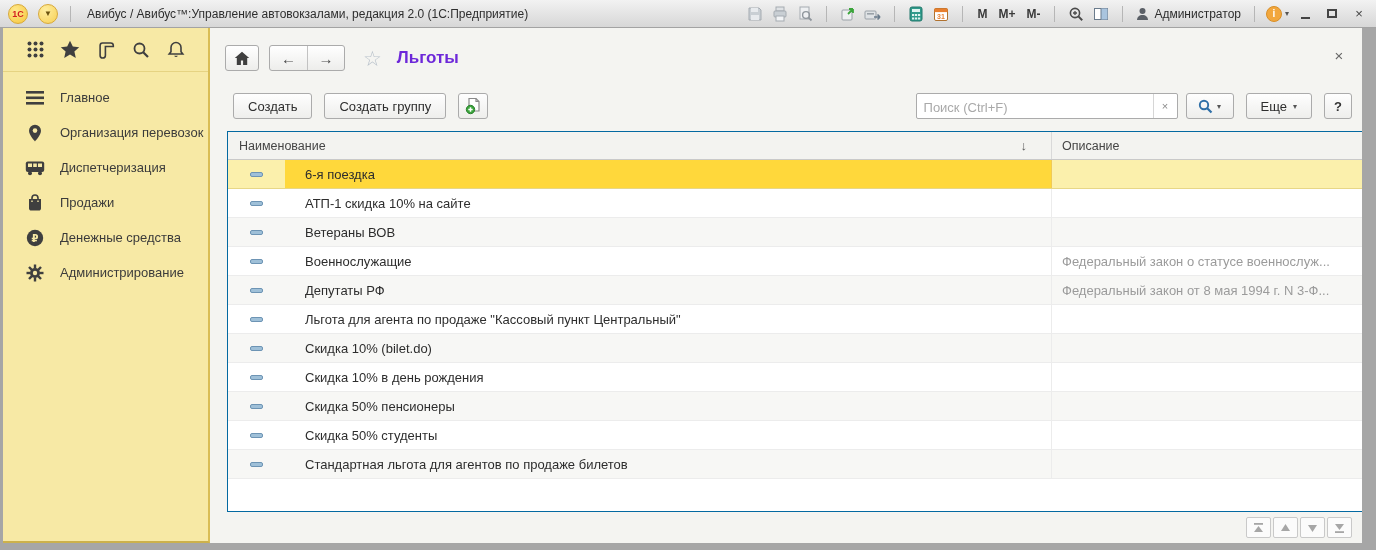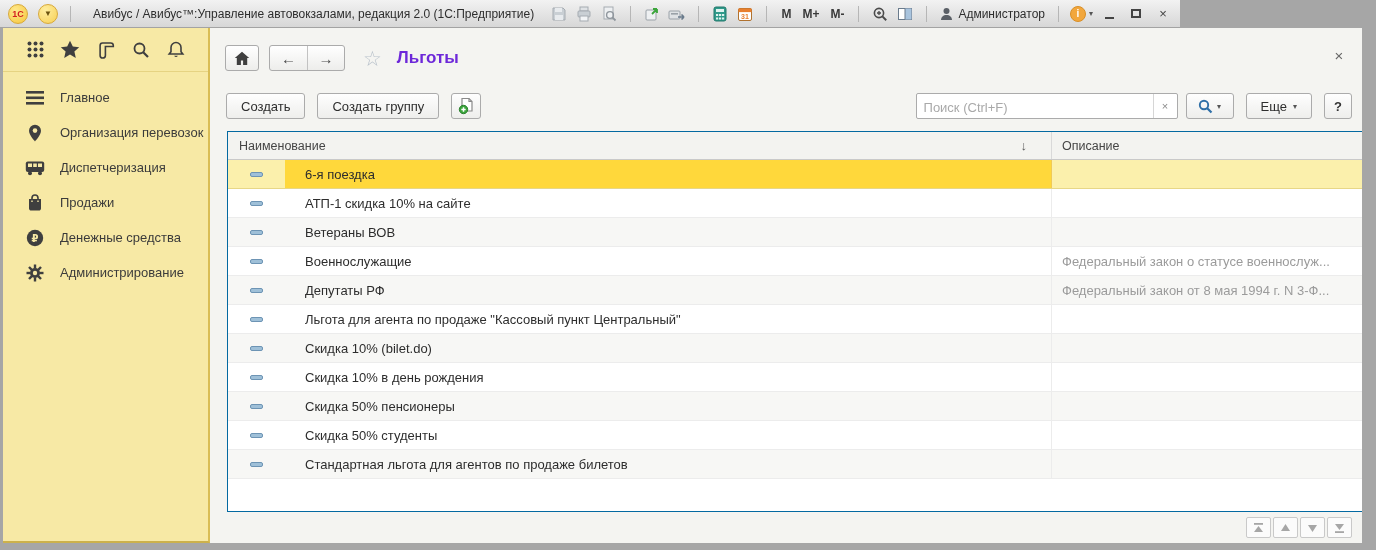--- a/index.html
+++ b/index.html
@@ -4,39 +4,39 @@
 <style>
   * { margin:0; padding:0; box-sizing:border-box; }
   html,body { width:1376px; height:550px; }
   body {
     font-family:"Liberation Sans","DejaVu Sans",sans-serif;
     background:#a6a6a6; position:relative; overflow:hidden;
     -webkit-font-smoothing:antialiased;
   }
   
   .titlebar {
-    position:absolute; top:0; left:0; width:1180px; height:28px;
+    position:absolute; top:0; left:0; width:1376px; height:28px;
     background:linear-gradient(#f2f2f2,#d7d7d7);
     border-bottom:1px solid #a3a3a3;
     display:flex; align-items:center; font-size:12px; color:#333;
   }
   .logo-1c {
     width:20px; height:20px; border-radius:50%; margin-left:8px;
     background:radial-gradient(circle at 35% 30%,#ffe98c,#f5c63c);
     border:1px solid #d8a93a; color:#d21f1f; font-weight:bold; font-size:9px;
     display:flex; align-items:center; justify-content:center;
   }
   .logo-drop {
     width:20px; height:20px; border-radius:50%; margin-left:10px;
     background:radial-gradient(circle at 35% 30%,#ffee9f,#f6cf55);
     border:1px solid #d8a93a; color:#6b5410; font-size:8px;
     display:flex; align-items:center; justify-content:center;
   }
   .tb-sep { width:1px; height:16px; background:#b6b6b6; margin:0 6px; }
-  .tb-title { margin-left:16px; white-space:nowrap; color:#2e2e2e; }
+  .tb-title { margin-left:10px; white-space:nowrap; color:#2e2e2e; }
   .tb-right { margin-left:auto; display:flex; align-items:center; gap:5px; padding-right:6px; }
   .tb-ic { width:20px; height:19px; display:flex; align-items:center; justify-content:center; border-radius:2px; }
   .tb-mem { font-weight:bold; font-size:12px; color:#3a3a3a; padding:0 3px; }
   .tb-user { display:flex; align-items:center; gap:5px; color:#2e2e2e; padding:0 2px; }
   .win-btn { width:22px; height:19px; display:flex; align-items:center; justify-content:center; color:#444; font-size:13px; }
   .min-glyph { display:inline-block; width:9px; height:2px; background:#444; margin-top:8px; }
   .max-glyph { display:inline-block; width:10px; height:9px; border:2px solid #444; }
   .info-wrap { display:flex; align-items:center; gap:3px; }
   .info-circle { width:16px; height:16px; border-radius:50%; background:#f2a73d; color:#fff; font-weight:bold; font-size:10px; display:flex; align-items:center; justify-content:center; border:1px solid #d88f28;}
   .caret { font-size:8px; color:#555; }
@@ -67,21 +67,21 @@
     border-radius:3px; display:flex; align-items:center; justify-content:center;
   }
   .home-btn { width:34px; }
   .nav-group { display:flex; margin-left:10px; border:1px solid #ababab; border-radius:3px; background:linear-gradient(#fff,#ededeb); height:26px; }
   .nav-btn { width:37px; display:flex; align-items:center; justify-content:center; font-size:15px; color:#4a4a4a; font-weight:bold; }
   .nav-btn + .nav-btn { border-left:1px solid #c2c2c2; }
   .fav-star { margin-left:18px; font-size:21px; color:#b9c2cb; line-height:1; }
   .page-title { margin-left:15px; font-size:17px; font-weight:600; color:#6d28d9; }
   .close-x { position:absolute; top:18px; right:14px; font-size:15px; color:#666; width:18px; height:18px; display:flex; align-items:center; justify-content:center; }
   
-  .toolbar { position:absolute; top:65px; left:16px; right:10px; display:flex; align-items:center; }
+  .toolbar { position:absolute; top:65px; left:23px; right:10px; display:flex; align-items:center; }
   .btn {
     height:26px; padding:0 14px; background:linear-gradient(#fefefe,#eeeeec);
     border:1px solid #ababab; border-radius:3px; font-size:13px; color:#2e2e2e;
     display:inline-flex; align-items:center; gap:6px; white-space:nowrap;
   }
   .btn + .btn { margin-left:12px; }
   .btn-ic { width:30px; padding:0; justify-content:center; margin-left:10px; }
   .tb-spacer { flex:1; }
   .search-wrap {
     width:262px; height:26px; background:#fff; border:1px solid #ababab; border-radius:2px;

